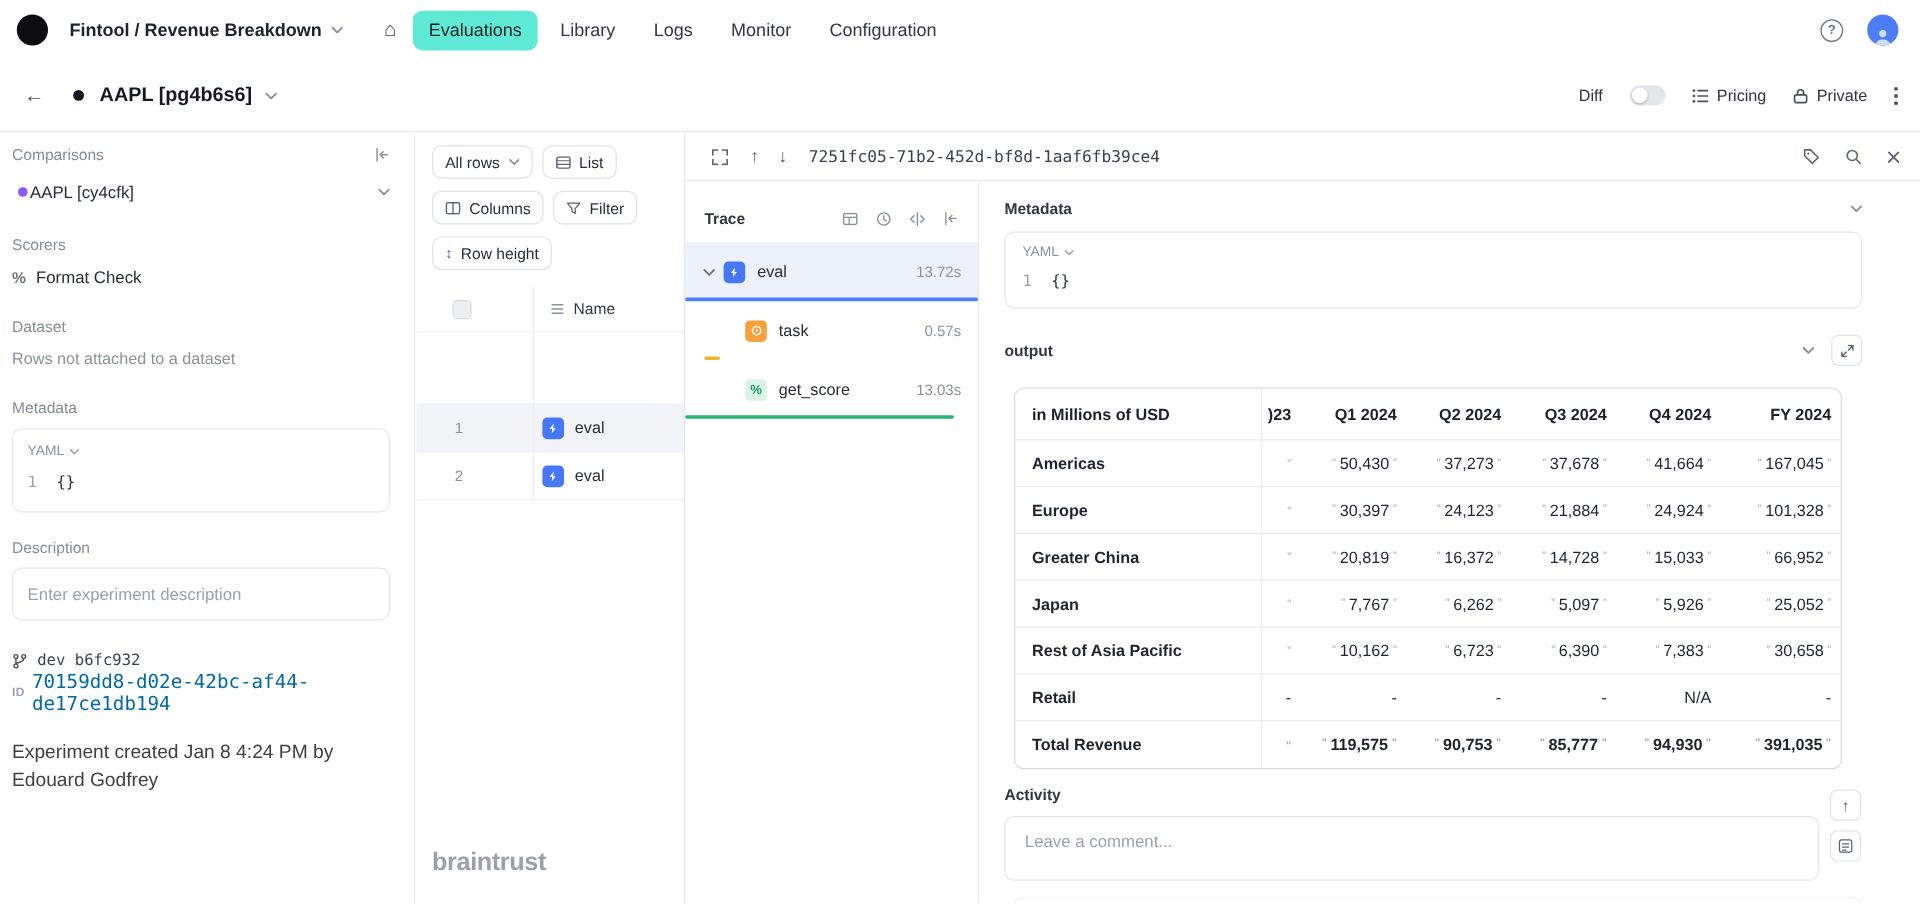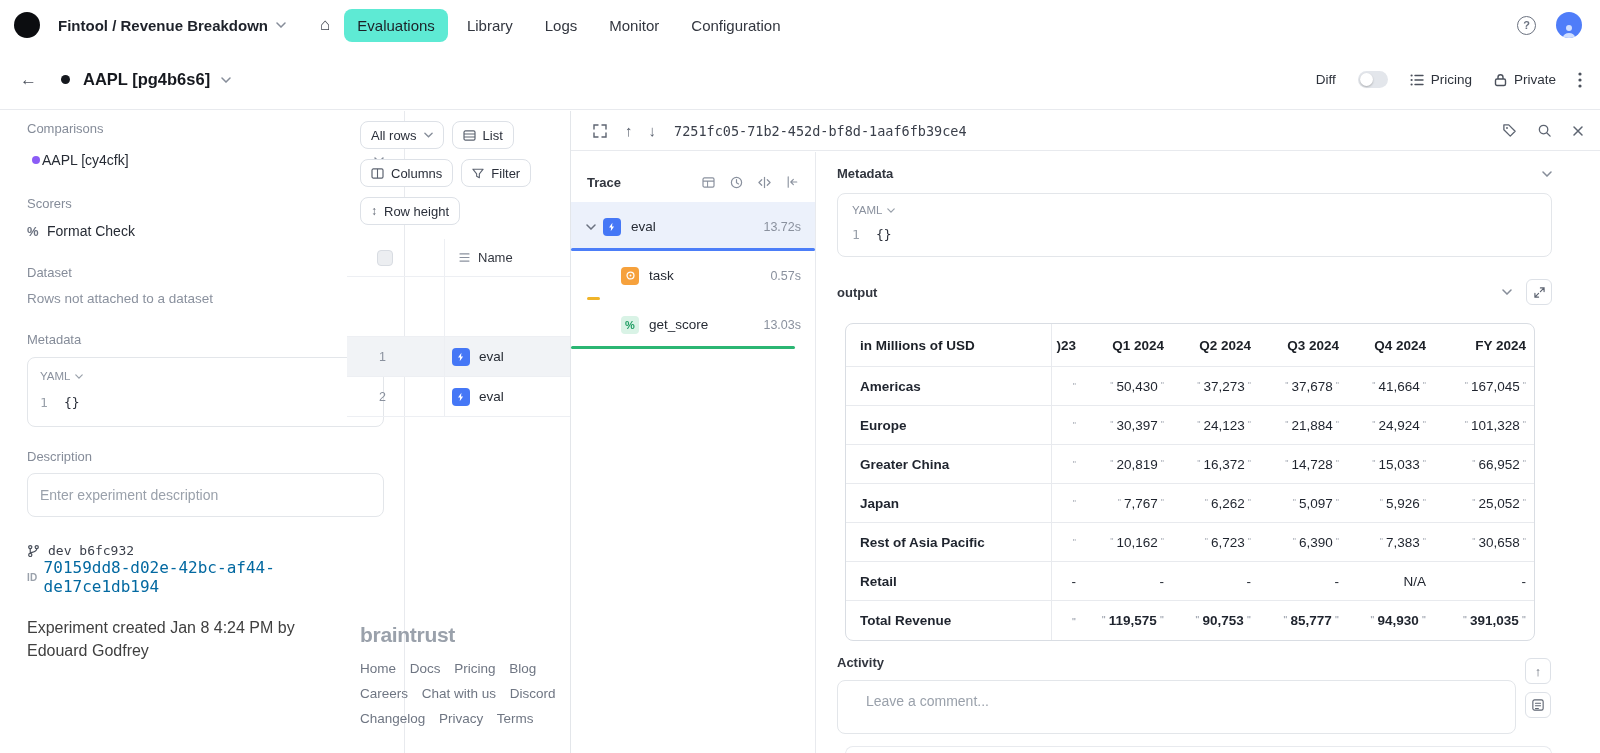--- a/index.html
+++ b/index.html
@@ -29,21 +29,21 @@
   .back { margin-left:20px; font-size:17px; color:#4b515c; }
   .exp-dot { width:9px; height:9px; border-radius:50%; background:#15181e; margin-left:24px; flex:none;}
   .exp-title { font-size:16.5px; font-weight:700; margin-left:13px; color:#15181e;}
   .head-right { margin-left:auto; display:flex; align-items:center; gap:22px; margin-right:18px; }
   .lbl13 { font-size:13.5px; color:#2e333c; font-weight:500;}
   .toggle { width:30px; height:17px; border-radius:9px; background:#e3e6eb; position:relative; }
   .toggle .knob { position:absolute; left:2px; top:2px; width:13px; height:13px; border-radius:50%; background:#fff; box-shadow:0 1px 2px rgba(0,0,0,.25);}
   .hbtn { display:flex; align-items:center; gap:7px; font-size:13.5px; color:#2e333c; font-weight:500;}
 
   
-  .sidebar { position:absolute; top:111px; left:0; width:405px; bottom:0; border-right:1px solid #e8eaee; padding:10px 20px 0 27px; }
+  .sidebar { position:absolute; top:111px; left:0; width:346px; bottom:0; border-right:1px solid #e8eaee; padding:10px 20px 0 10px; }
   .sec-lbl { font-size:13px; color:#858c99; font-weight:500; }
   .side-row { display:flex; align-items:center; }
   .cdot { width:8px; height:8px; border-radius:50%; background:#8b5cf6; margin-left:5px; flex:none;}
   .citem { font-size:14px; color:#262b34; font-weight:500; margin-left:2px;}
   .pct { font-size:13px; font-weight:700; color:#6b7280; width:20px; }
   .item14 { font-size:14px; color:#262b34; }
   .note { font-size:13.5px; color:#8a919e; }
   .codebox { border:1px solid #e3e6ea; border-radius:8px; padding:12px 12px 16px; background:#fff;}
   .codebox .yaml { display:flex; align-items:center; gap:5px; font-size:11.5px; color:#8a919e; font-weight:500;}
   .codeline { display:flex; margin-top:13px; font-size:13px; }
@@ -119,21 +119,21 @@
   .otable .lblc { text-align:left; padding-left:14px; border-right:1px solid #e8eaee; }
   .otable td.lblc { font-weight:600; }
   .otable tr:last-child td { border-bottom:none; }
   .otable tr.total td { font-weight:700; }
   .col-lbl{width:206px;} .col-clip{width:34px;} .col-q{width:88px;} .col-q2{width:87px;} .col-fy{width:100px;}
   .rq { font-size:9px; color:#a6abb5; }
   .qv::before { content:'"'; font-size:9px; color:#a6abb5; margin-right:3px; vertical-align:3px; }
   .qv::after  { content:'"'; font-size:9px; color:#a6abb5; margin-left:3px;  vertical-align:3px; }
 
   .comment { width:calc(100% - 36px); height:54px; border:1px solid #e3e6ea; border-radius:8px; margin-top:10px;
-             padding:12px 28px; font-size:14px; font-family:"Liberation Sans",sans-serif; color:#2a2f3a; resize:none; outline:none;}
+             padding:12px 16px; font-size:14px; font-family:"Liberation Sans",sans-serif; color:#2a2f3a; resize:none; outline:none;}
   .comment::placeholder { color:#9aa1ab; }
   .up-btn  { position:absolute; right:49px; top:506px; }
   .note-btn{ position:absolute; right:49px; top:540px; }
   .next-card { margin:8px 0 0 8px; width:calc(100% - 8px); height:18px; border:1px solid #e8eaee; border-bottom:none;
                border-radius:8px 8px 0 0; }
 </style>
 </head>
 <body>
 
 <div class="topnav">
@@ -325,38 +325,20 @@
         <svg width="10" height="10" viewBox="0 0 24 24">
             <path d="M13 2 5 13h5l-1 9 8-11h-5z" fill="#fff"></path>
           </svg>
       </span>
       <span class="rname">eval</span>
     </div>
   </div>
 
   <div class="mid-footer">
     <div class="brand">braintrust</div>
-    <div class="flinks">
-      <div>
-        <span>Home</span>
-        <span>Docs</span>
-        <span>Pricing</span>
-        <span>Blog</span>
-      </div>
-      <div>
-        <span>Careers</span>
-        <span>Chat with us</span>
-        <span>Discord</span>
-      </div>
-      <div>
-        <span>Changelog</span>
-        <span>Privacy</span>
-        <span>Terms</span>
-      </div>
-    </div>
   </div>
 </div>
 
 <div class="overlay">
   <div class="tr-head">
     <span class="icn" style="margin-left:6px">
       <svg width="14" height="14" viewBox="0 0 14 14">
           <path d="M5 1H1v4M9 1h4v4M5 13H1V9M9 13h4V9" stroke="#5d6471" stroke-width="1.4" fill="none" stroke-linecap="round"></path>
         </svg>
     </span>

